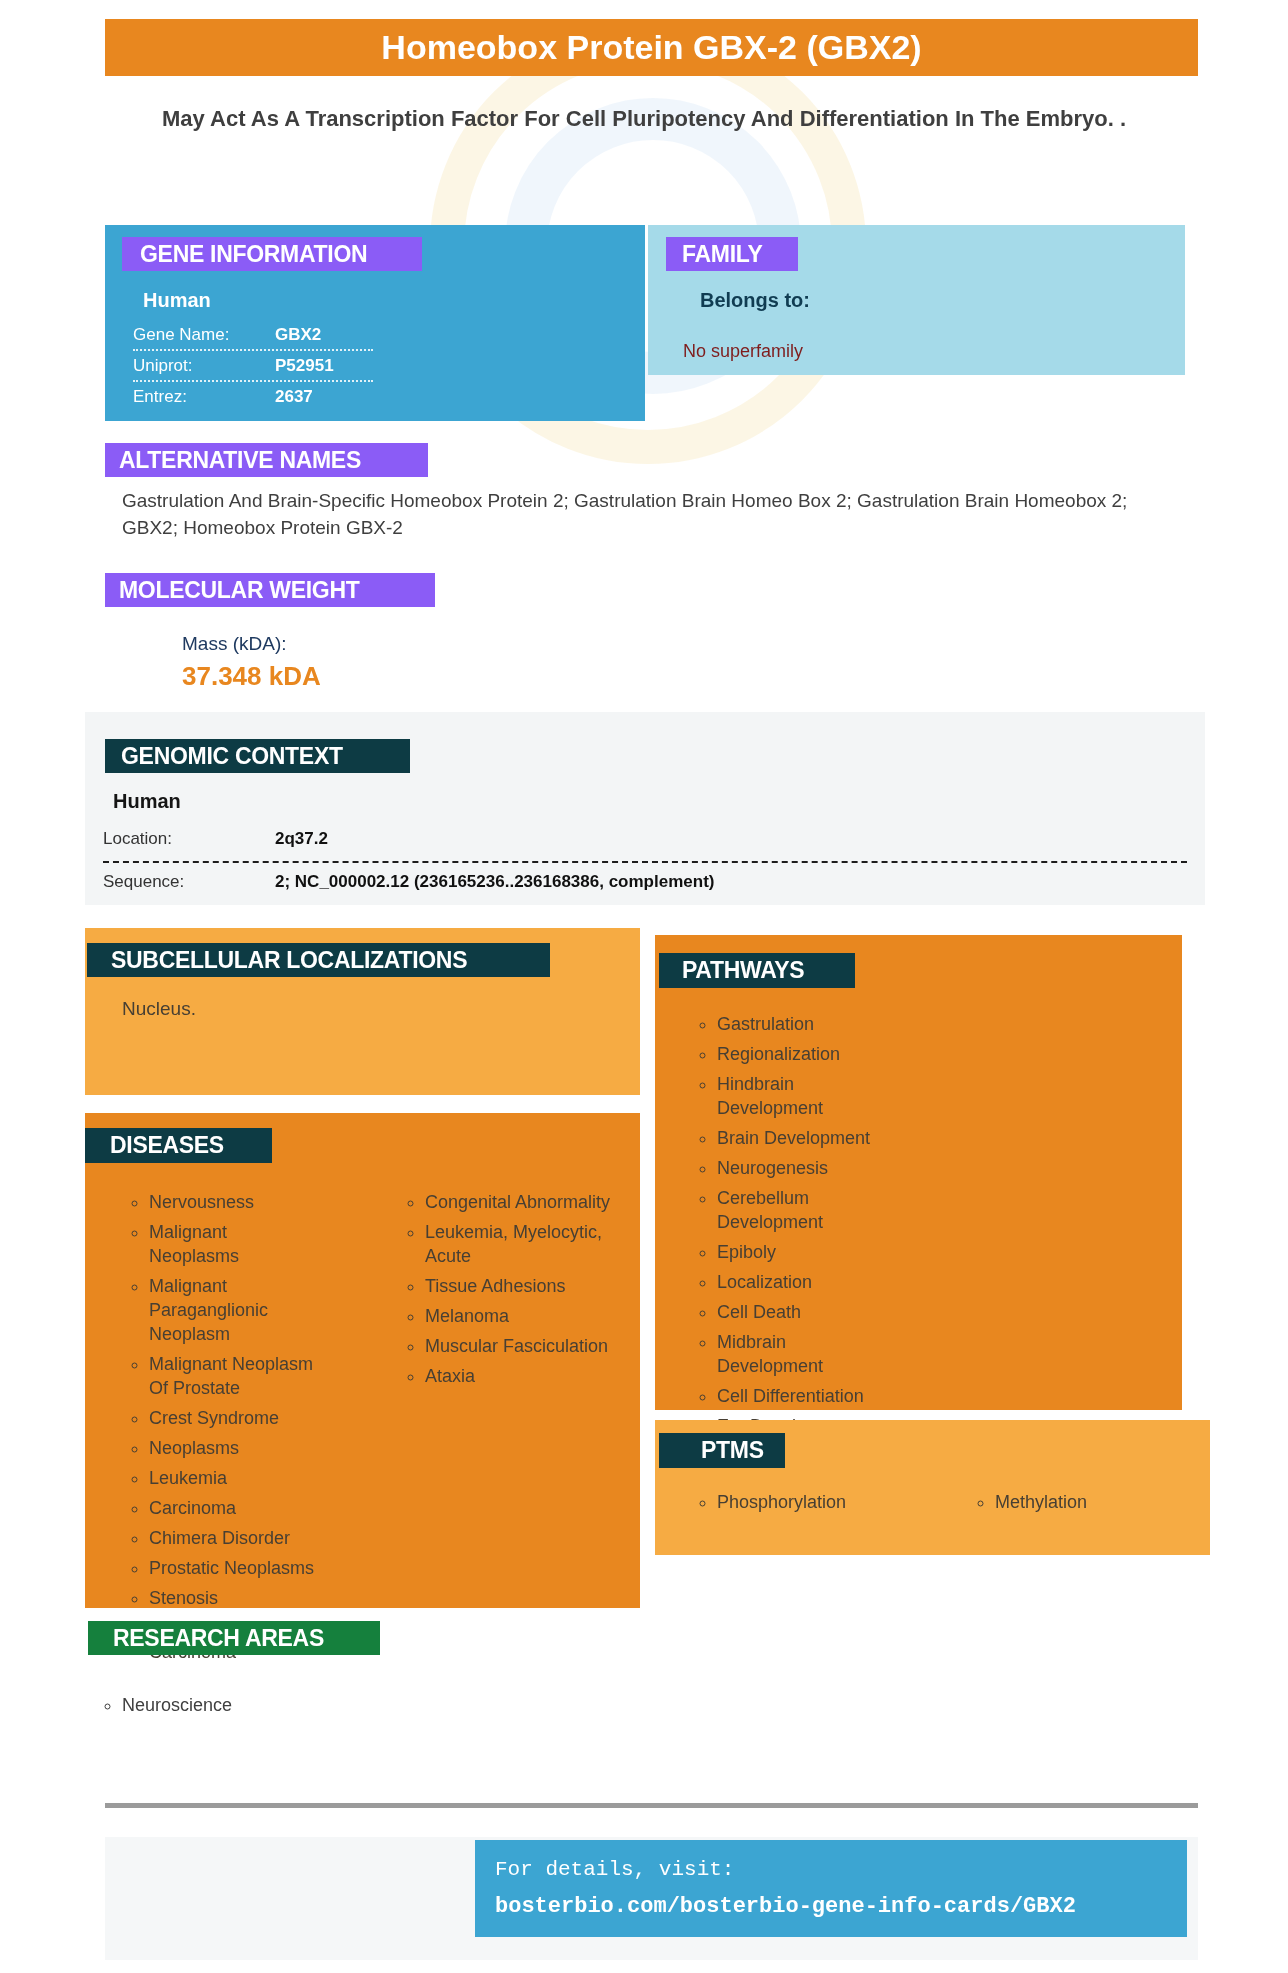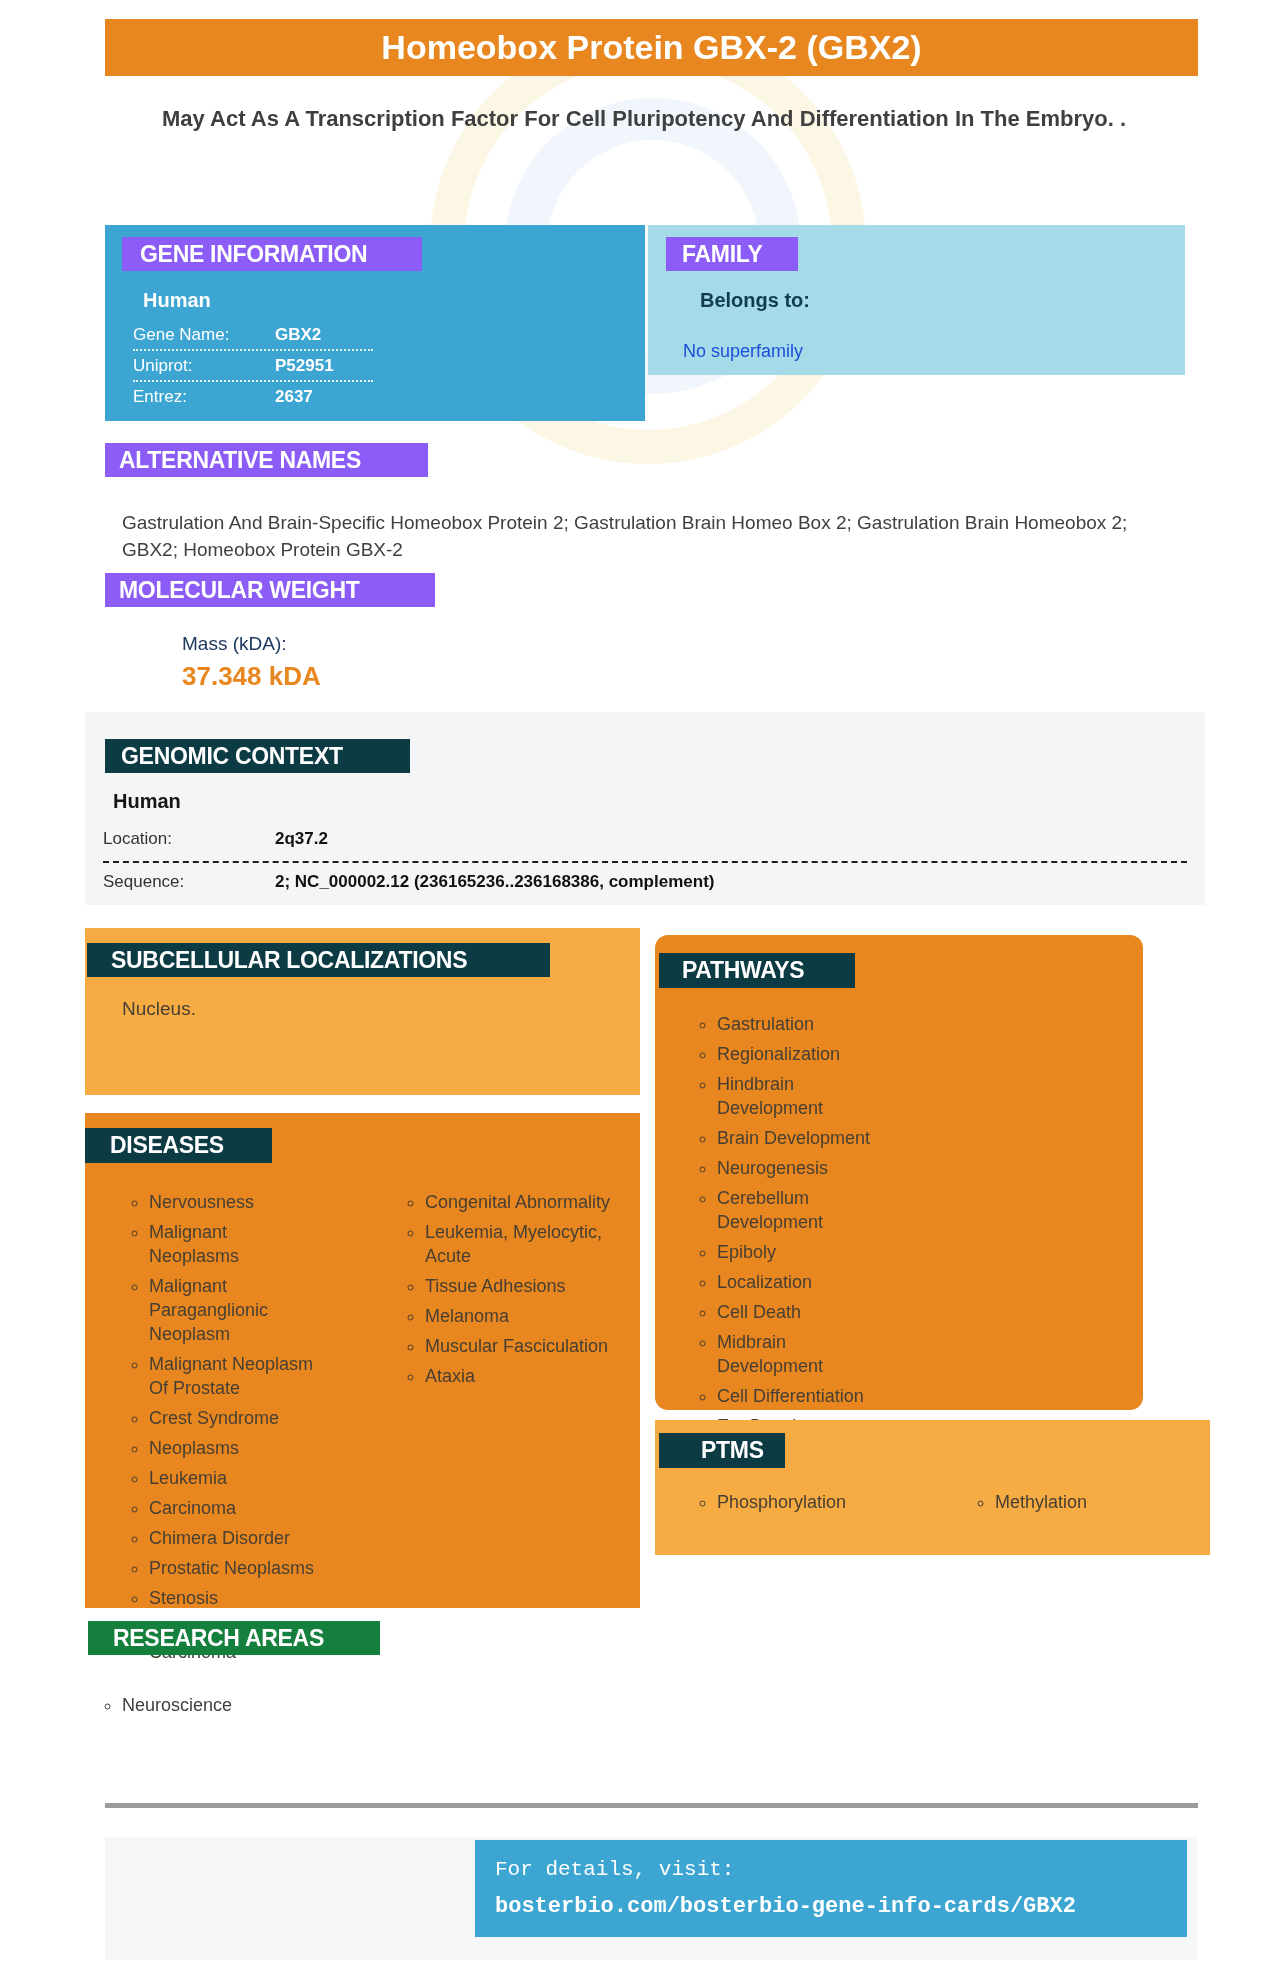--- a/index.html
+++ b/index.html
@@ -38,25 +38,25 @@
   .gene-table{left:28px;top:95px;width:240px;}
   .gene-row{display:flex;align-items:center;height:29px;color:#fff;font-size:17px;}
   .gene-row .lbl{width:142px;}
   .gene-row .val{font-weight:bold;}
   .gene-row.sep{border-bottom:2px dotted rgba(255,255,255,.85);}
 
   
   .family-box{left:648px;top:225px;width:537px;height:150px;background:#A5DAE9;z-index:1;}
   .family-band{left:18px;top:12px;width:132px;height:34px;padding-left:16px;}
   .family-belongs{left:52px;top:64px;color:#103C52;font-size:20px;font-weight:bold;}
-  .family-value{left:35px;top:116px;color:#1d4ed8;font-size:18px;}
+  .family-value{left:35px;top:116px;color:#7f1d1d;font-size:18px;}
 
   
   .altnames-band{left:105px;top:443px;width:323px;height:34px;padding-left:14px;}
-  .altnames-text{left:122px;top:487px;width:1062px;font-size:19px;line-height:27px;z-index:1;margin-top:22px;}
+  .altnames-text{left:122px;top:487px;width:1062px;font-size:19px;line-height:27px;z-index:1;}
 
   
   .mw-band{left:105px;top:573px;width:330px;height:34px;padding-left:14px;}
   .mass-label{left:182px;top:633px;font-size:19px;color:#1F3A60;z-index:1;}
   .mass-value{left:182px;top:661px;font-size:26px;font-weight:bold;color:#E8871F;z-index:1;}
 
   
   .genomic-box{left:85px;top:712px;width:1120px;height:193px;background:#F3F5F6;z-index:1;}
   .genomic-band{left:20px;top:27px;width:305px;height:34px;padding-left:16px;}
   .genomic-species{left:28px;top:78px;font-size:20px;font-weight:bold;color:#151515;}
@@ -73,21 +73,21 @@
   .subcell-band{left:2px;top:15px;width:463px;height:34px;padding-left:24px;}
   .subcell-text{left:37px;top:70px;font-size:19px;color:#473F33;}
 
   
   ul.blist{margin:0;padding:0 0 0 22px;list-style-type:circle;font-size:18px;
     color:#473F33;line-height:24px;}
   ul.blist li{margin-bottom:6px;}
   ul.blist.gray{color:#3F3F3F;}
 
   
-  .pathways-box{left:655px;top:935px;width:488px;height:475px;background:#E8871F;z-index:1;border-radius:13px;}
+  .pathways-box{left:655px;top:935px;width:527px;height:475px;background:#E8871F;z-index:1;}
   .pathways-band{left:4px;top:18px;width:196px;height:35px;padding-left:23px;}
   .pathways-col1{left:40px;top:77px;width:200px;}
   .pathways-col2{left:318px;top:77px;width:228px;}
 
   
   .diseases-box{left:85px;top:1113px;width:555px;height:495px;background:#E8871F;z-index:1;}
   .diseases-band{left:0px;top:15px;width:187px;height:35px;padding-left:25px;}
   .diseases-col1{left:42px;top:77px;width:192px;}
   .diseases-col2{left:318px;top:77px;width:210px;}
 

